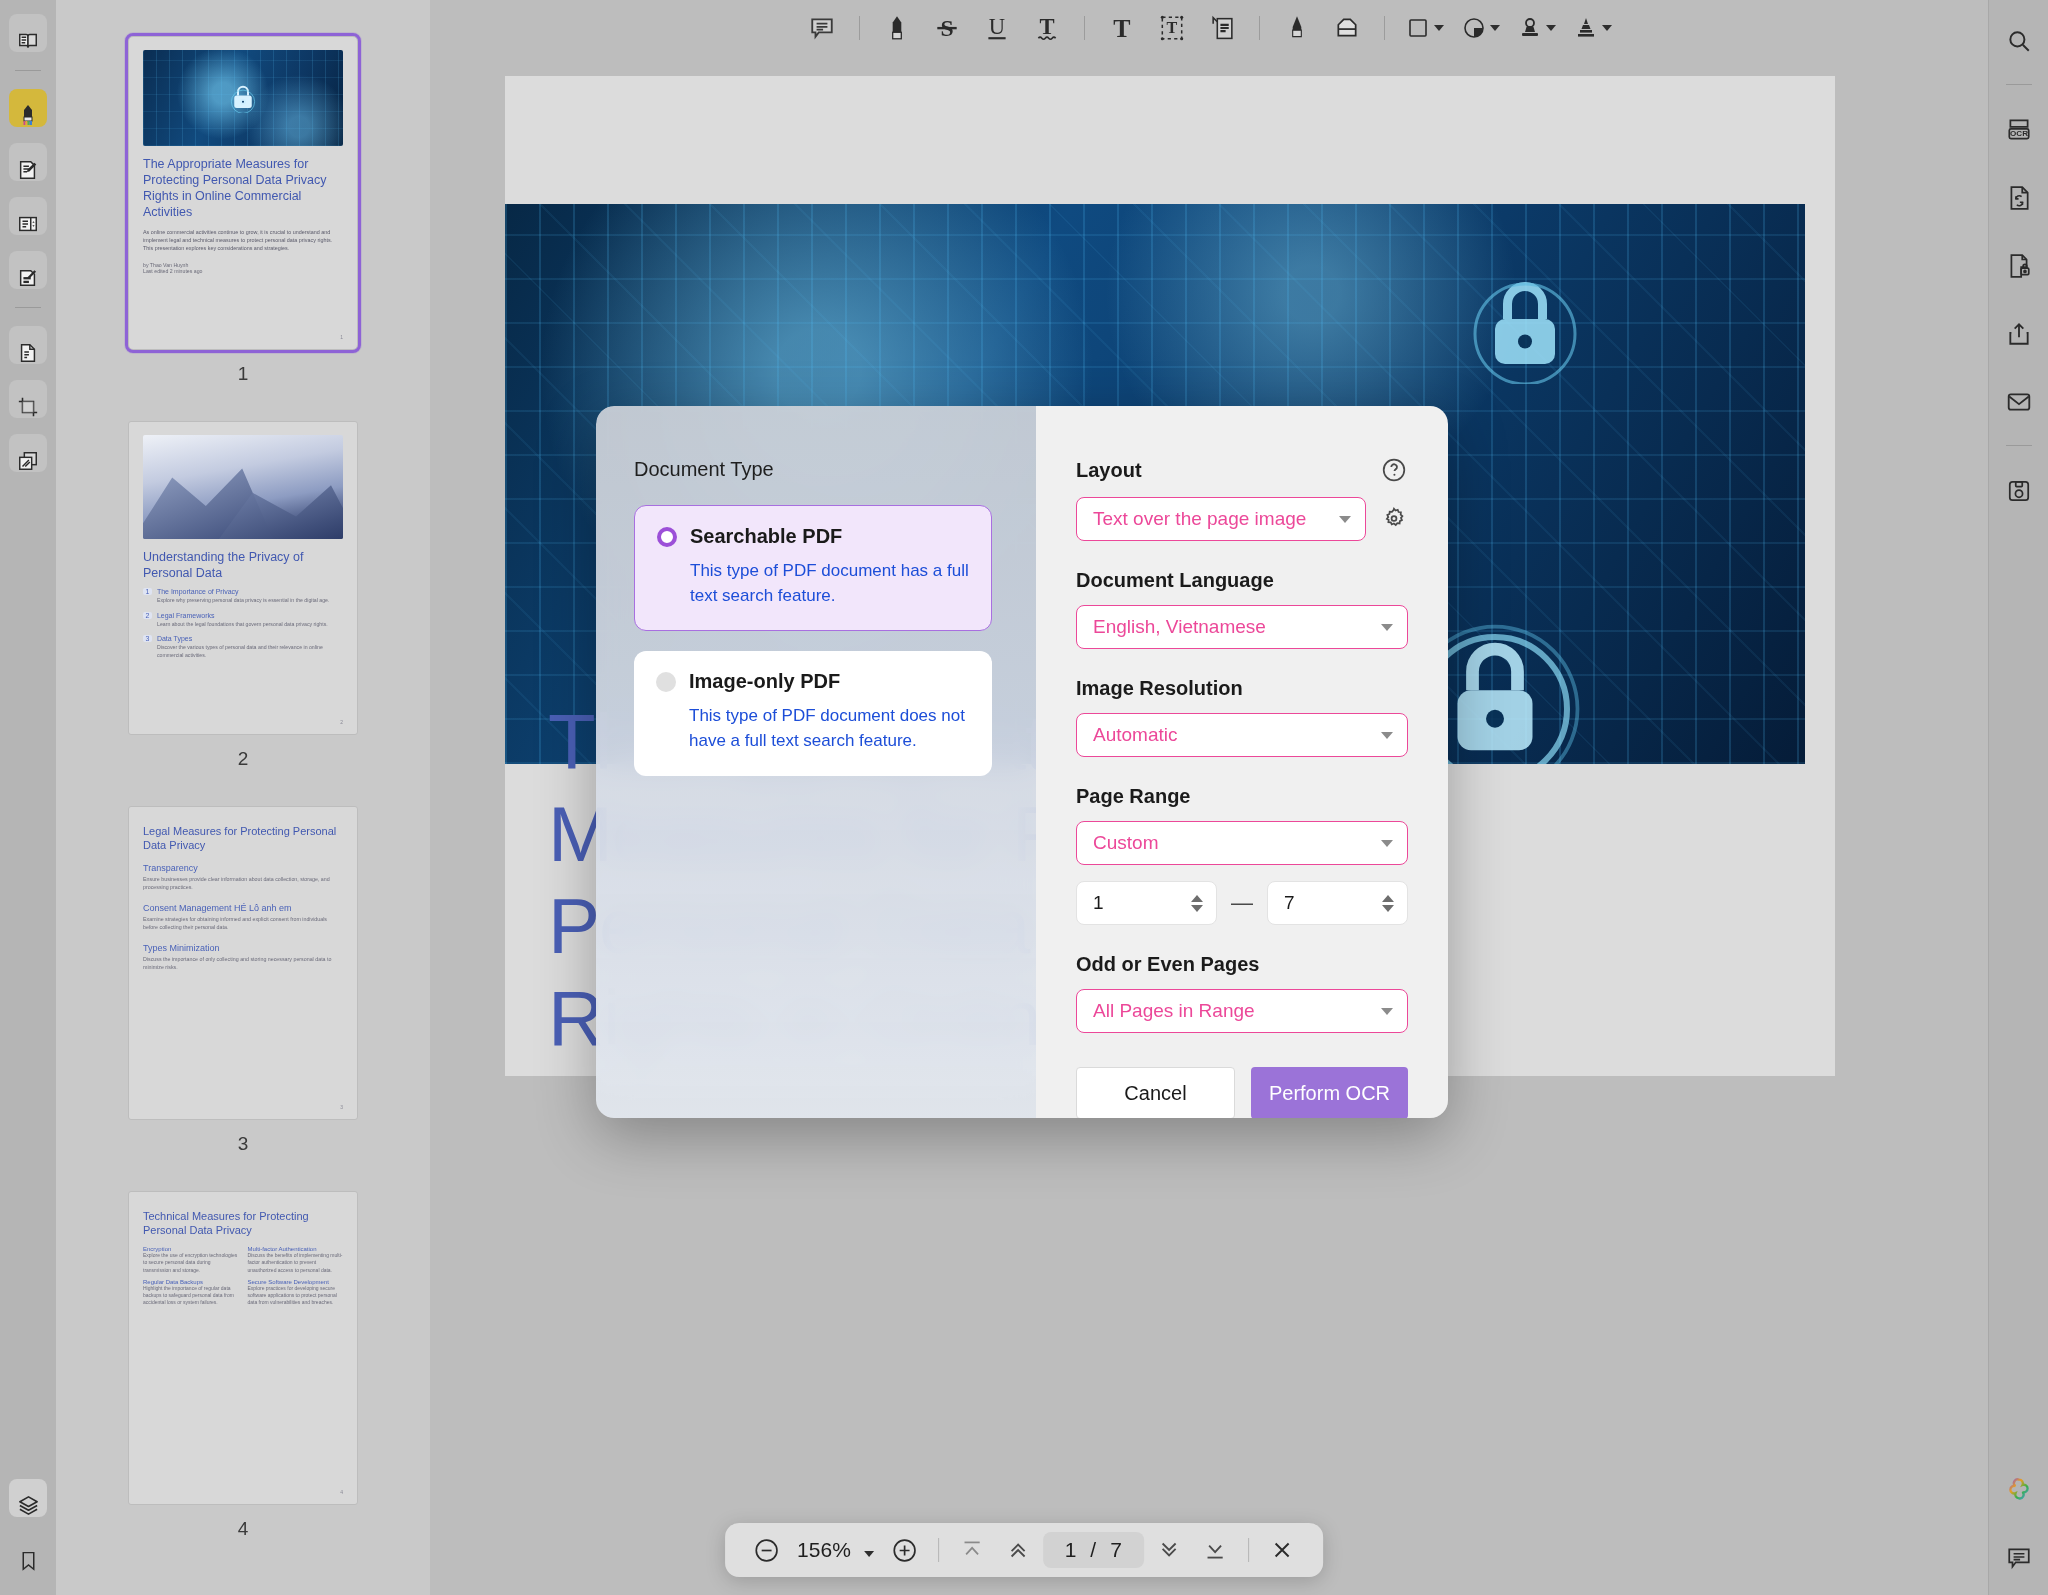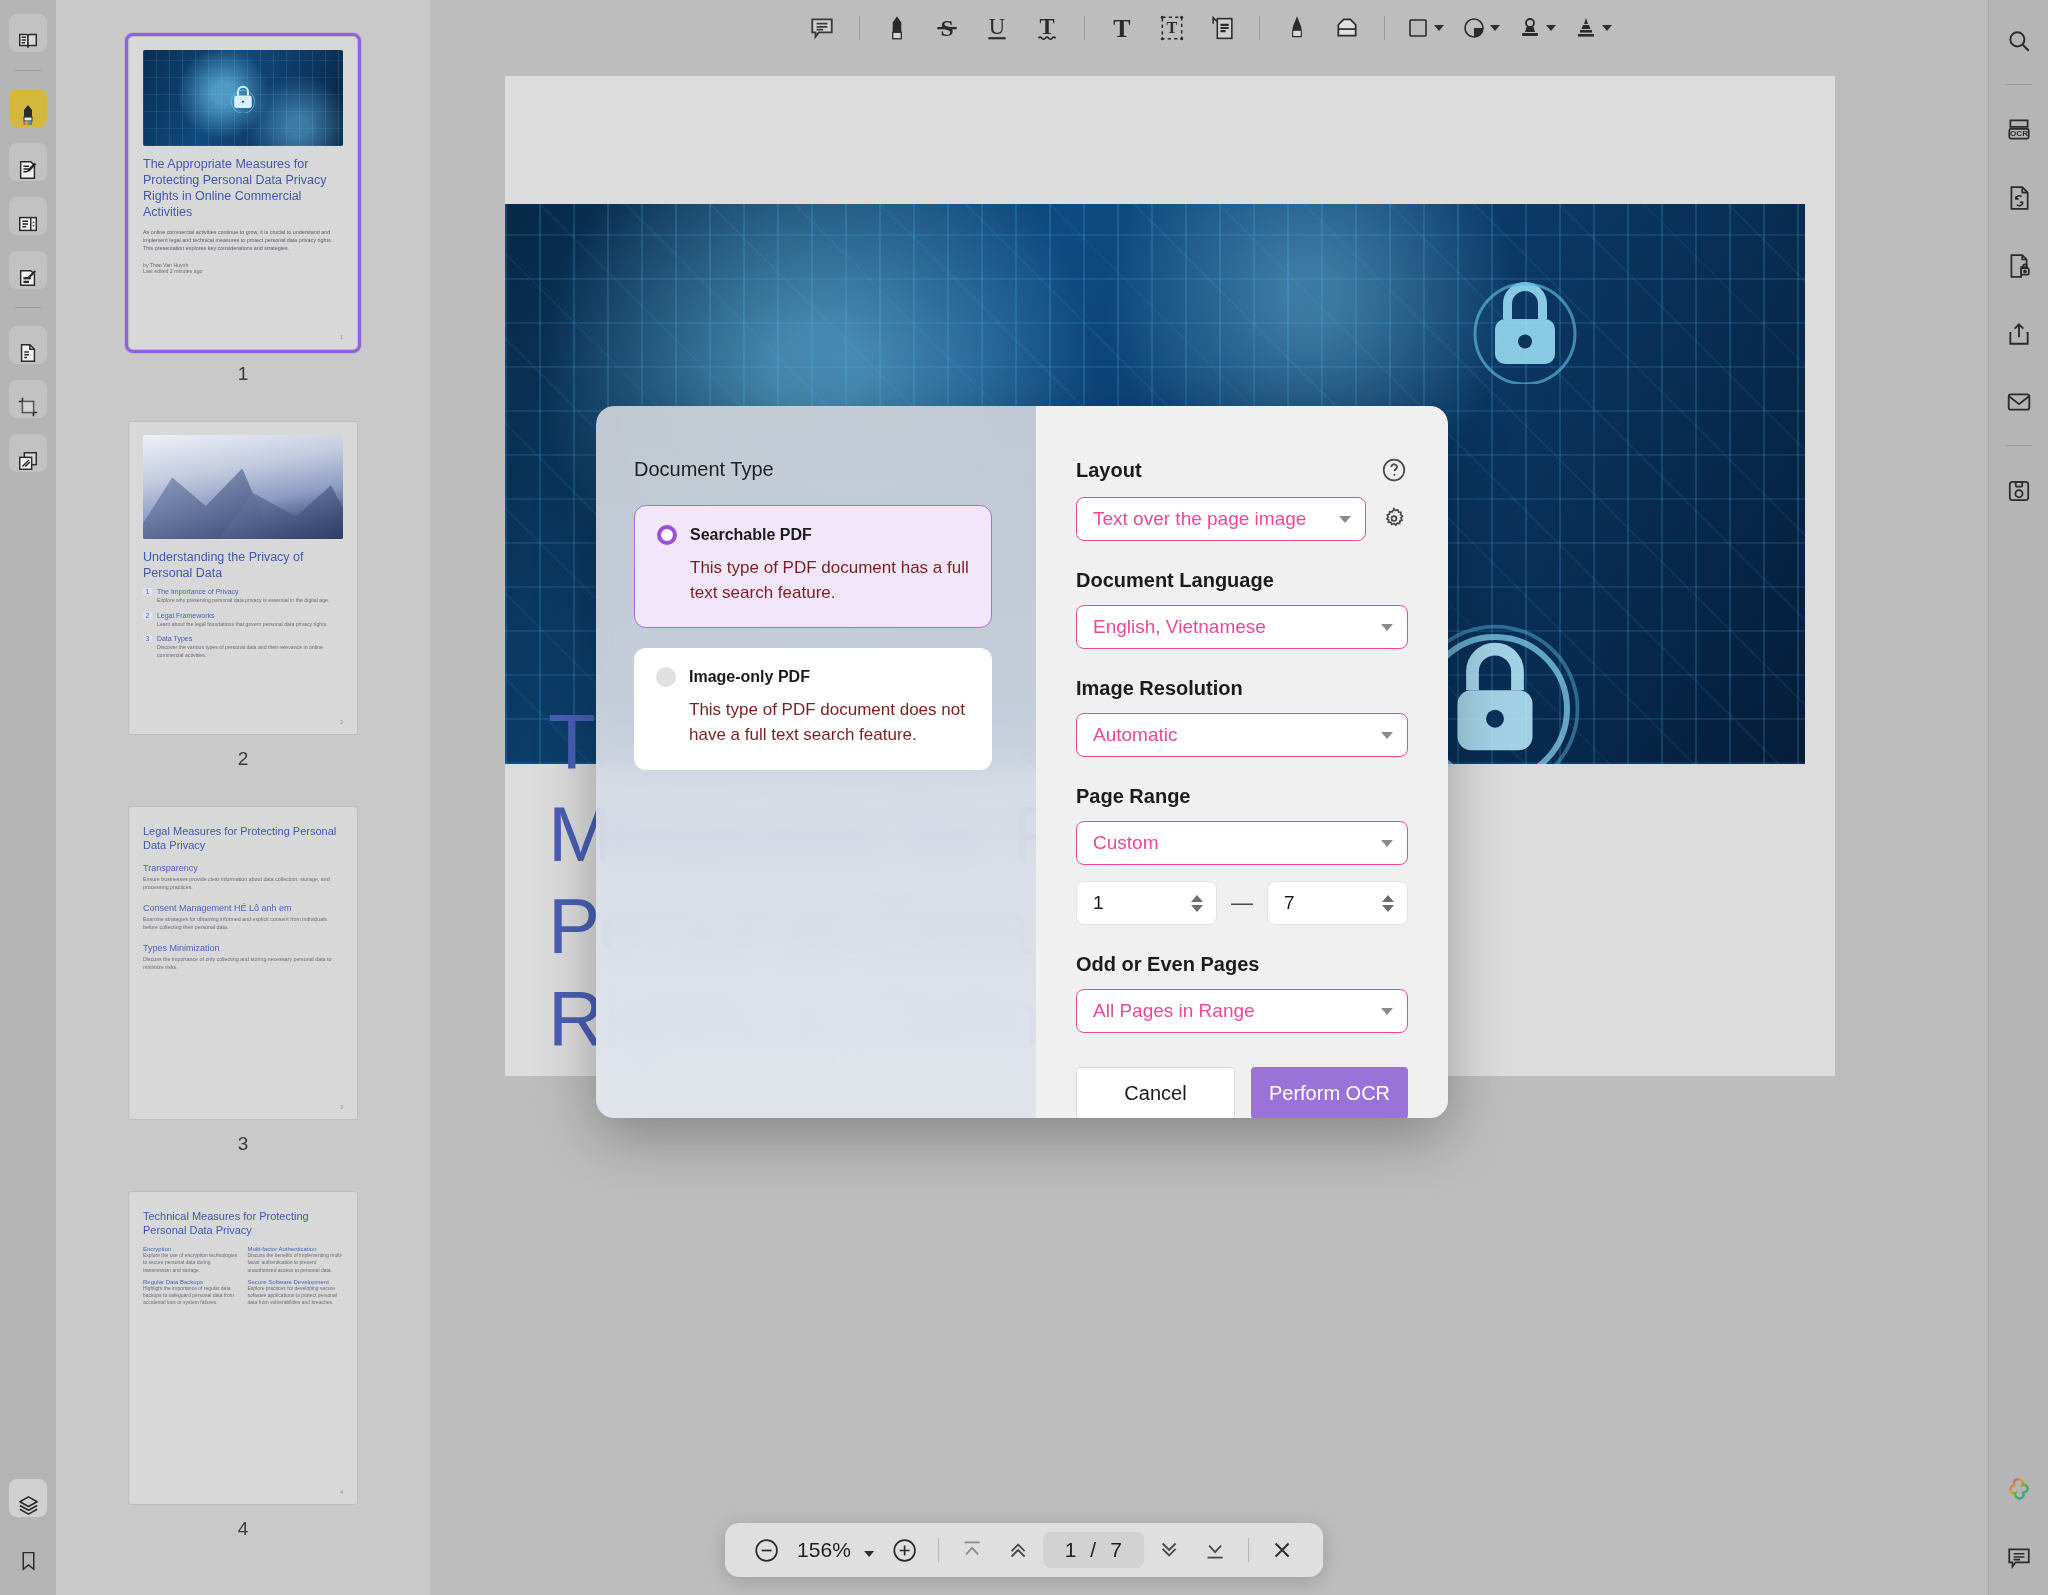--- a/index.html
+++ b/index.html
@@ -187,22 +187,22 @@
   .opt-card {
     border-radius: 12px; padding: 19px 22px 22px 22px; margin-bottom: 20px; cursor: pointer;
     background: #ffffff;
   }
   .opt-card.selected { background: #f2e6fb; border: 1.5px solid #a86fe0; }
   .opt-head { display: flex; align-items: center; gap: 13px; }
   .radio { width: 20px; height: 20px; border-radius: 50%; background: #e0e0e0; flex: none; }
   .radio.on {
     background: #fff; border: 4.5px solid #9c4fd8;
   }
-  .opt-title { font-size: 16px; font-weight: bold; color: #1a1a1a; }
-  .opt-desc { font-size: 17px; color: #7f1d1d; line-height: 1.45; margin-top: 11px; margin-left: 33px; }
+  .opt-title { font-size: 20px; font-weight: bold; color: #1a1a1a; }
+  .opt-desc { font-size: 17px; color: #1d4ed8; line-height: 1.45; margin-top: 11px; margin-left: 33px; }
 
   .row-between { display: flex; align-items: center; justify-content: space-between; }
   .select-wrap { display: flex; align-items: center; gap: 14px; margin-bottom: 28px; }
   .select {
     flex: 1; height: 44px; border-radius: 8px; background: #fff;
     display: flex; align-items: center; justify-content: space-between;
     padding: 0 14px 0 16px; font-size: 19px; color: #ec4899; cursor: pointer;
     border: 1px solid #ec4899;
   }
   .sel-caret { width:0;height:0;border-left:6px solid transparent;border-right:6px solid transparent;border-top:7px solid #8b8b8b; }

